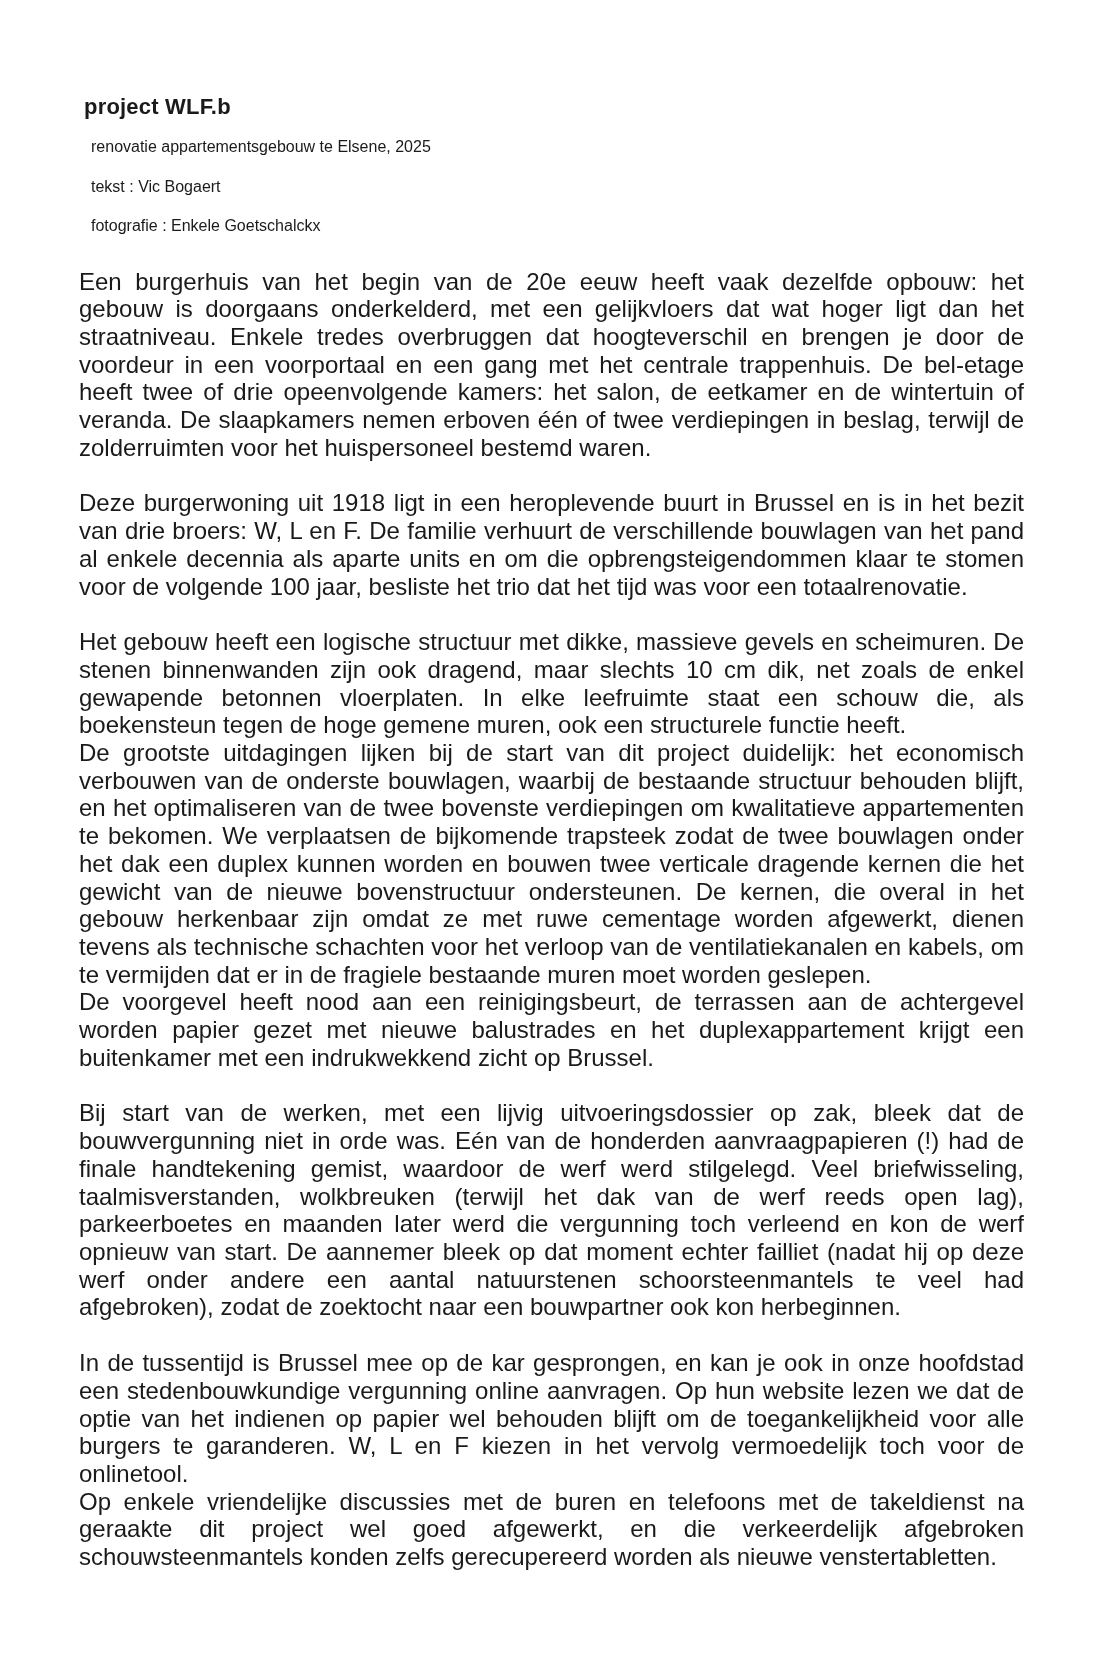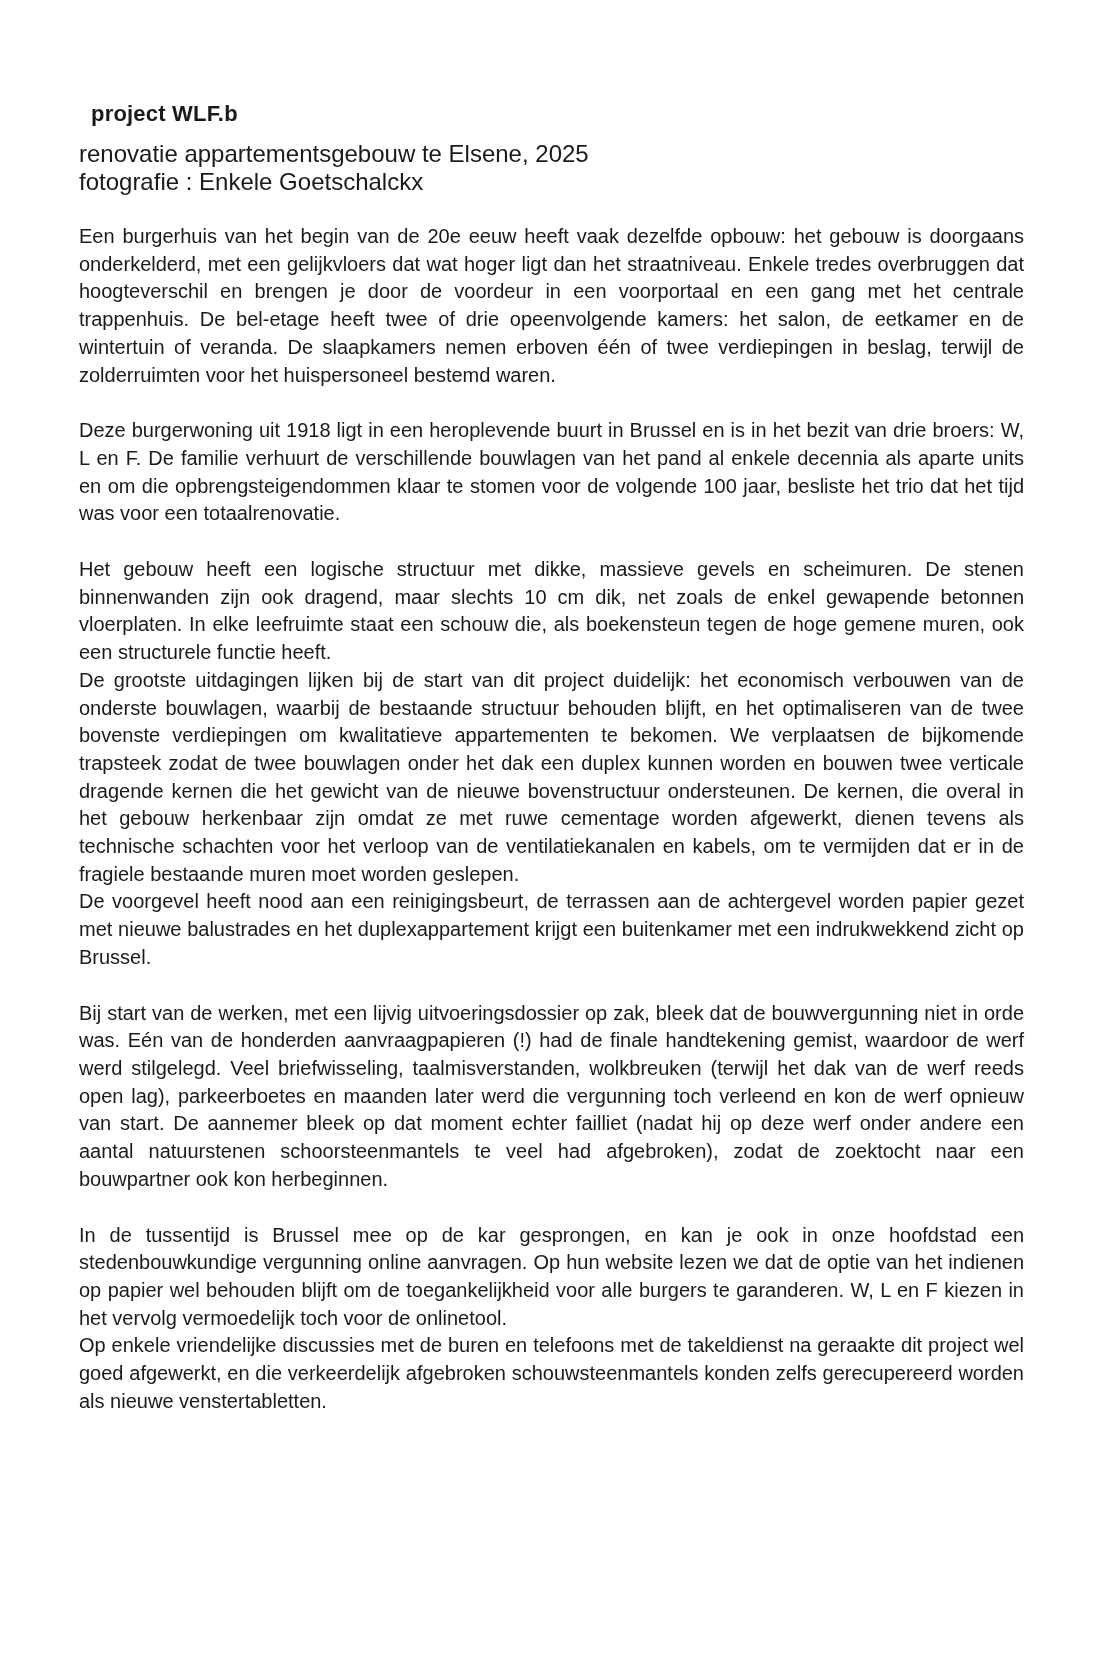--- a/index.html
+++ b/index.html
@@ -22,49 +22,50 @@
       width: 945px;
     }
     .header {
       margin: 0 0 28px 0;
     }
     .title {
       font-family: "Liberation Sans", "DejaVu Sans", sans-serif;
       font-weight: bold;
       font-size: 22px;
       line-height: 28px;
-      margin: 12px;
+      margin: 5px;
       letter-spacing: 0.2px;
     }
     .meta-line {
       font-family: "Liberation Sans", "DejaVu Sans", sans-serif;
-      font-size: 24px;
+      font-size: 16px;
       line-height: 27.5px;
-      margin: 0;
+      margin: 12px;
       font-weight: 300;
     }
     .para {
       font-family: "Liberation Sans", "DejaVu Sans", sans-serif;
-      font-size: 20px;
+      font-size: 24px;
       line-height: 27.7px;
       text-align: justify;
       margin: 0;
       hyphens: none;
     }
     .gap {
       height: 28px;
     }
   </style>
 </head>
 <body>
 
 <div class="page">
   <div class="header">
     <p class="title">project WLF.b</p>
     <p class="meta-line">renovatie appartementsgebouw te Elsene, 2025</p>
+    <p class="meta-line">tekst : Vic Bogaert</p>
     <p class="meta-line">fotografie : Enkele Goetschalckx</p>
   </div>
 
   <div class="body">
     <p class="para">Een burgerhuis van het begin van de 20e eeuw heeft vaak dezelfde opbouw: het gebouw is doorgaans onderkelderd, met een gelijkvloers dat wat hoger ligt dan het straatniveau. Enkele tredes overbruggen dat hoogteverschil en brengen je door de voordeur in een voorportaal en een gang met het centrale trappenhuis. De bel-etage heeft twee of drie opeenvolgende kamers: het salon, de eetkamer en de wintertuin of veranda. De slaapkamers nemen erboven één of twee verdiepingen in beslag, terwijl de zolderruimten voor het huispersoneel bestemd waren.</p>
     <div class="gap"></div>
     <p class="para">Deze burgerwoning uit 1918 ligt in een heroplevende buurt in Brussel en is in het bezit van drie broers: W, L en F. De familie verhuurt de verschillende bouwlagen van het pand al enkele decennia als aparte units en om die opbrengsteigendommen klaar te stomen voor de volgende 100 jaar, besliste het trio dat het tijd was voor een totaalrenovatie.</p>
     <div class="gap"></div>
     <p class="para">Het gebouw heeft een logische structuur met dikke, massieve gevels en scheimuren. De stenen binnenwanden zijn ook dragend, maar slechts 10 cm dik, net zoals de enkel gewapende betonnen vloerplaten. In elke leefruimte staat een schouw die, als boekensteun tegen de hoge gemene muren, ook een structurele functie heeft.</p>
     <p class="para">De grootste uitdagingen lijken bij de start van dit project duidelijk: het economisch verbouwen van de onderste bouwlagen, waarbij de bestaande structuur behouden blijft, en het optimaliseren van de twee bovenste verdiepingen om kwalitatieve appartementen te bekomen. We verplaatsen de bijkomende trapsteek zodat de twee bouwlagen onder het dak een duplex kunnen worden en bouwen twee verticale dragende kernen die het gewicht van de nieuwe bovenstructuur ondersteunen. De kernen, die overal in het gebouw herkenbaar zijn omdat ze met ruwe cementage worden afgewerkt, dienen tevens als technische schachten voor het verloop van de ventilatiekanalen en kabels, om te vermijden dat er in de fragiele bestaande muren moet worden geslepen.</p>

